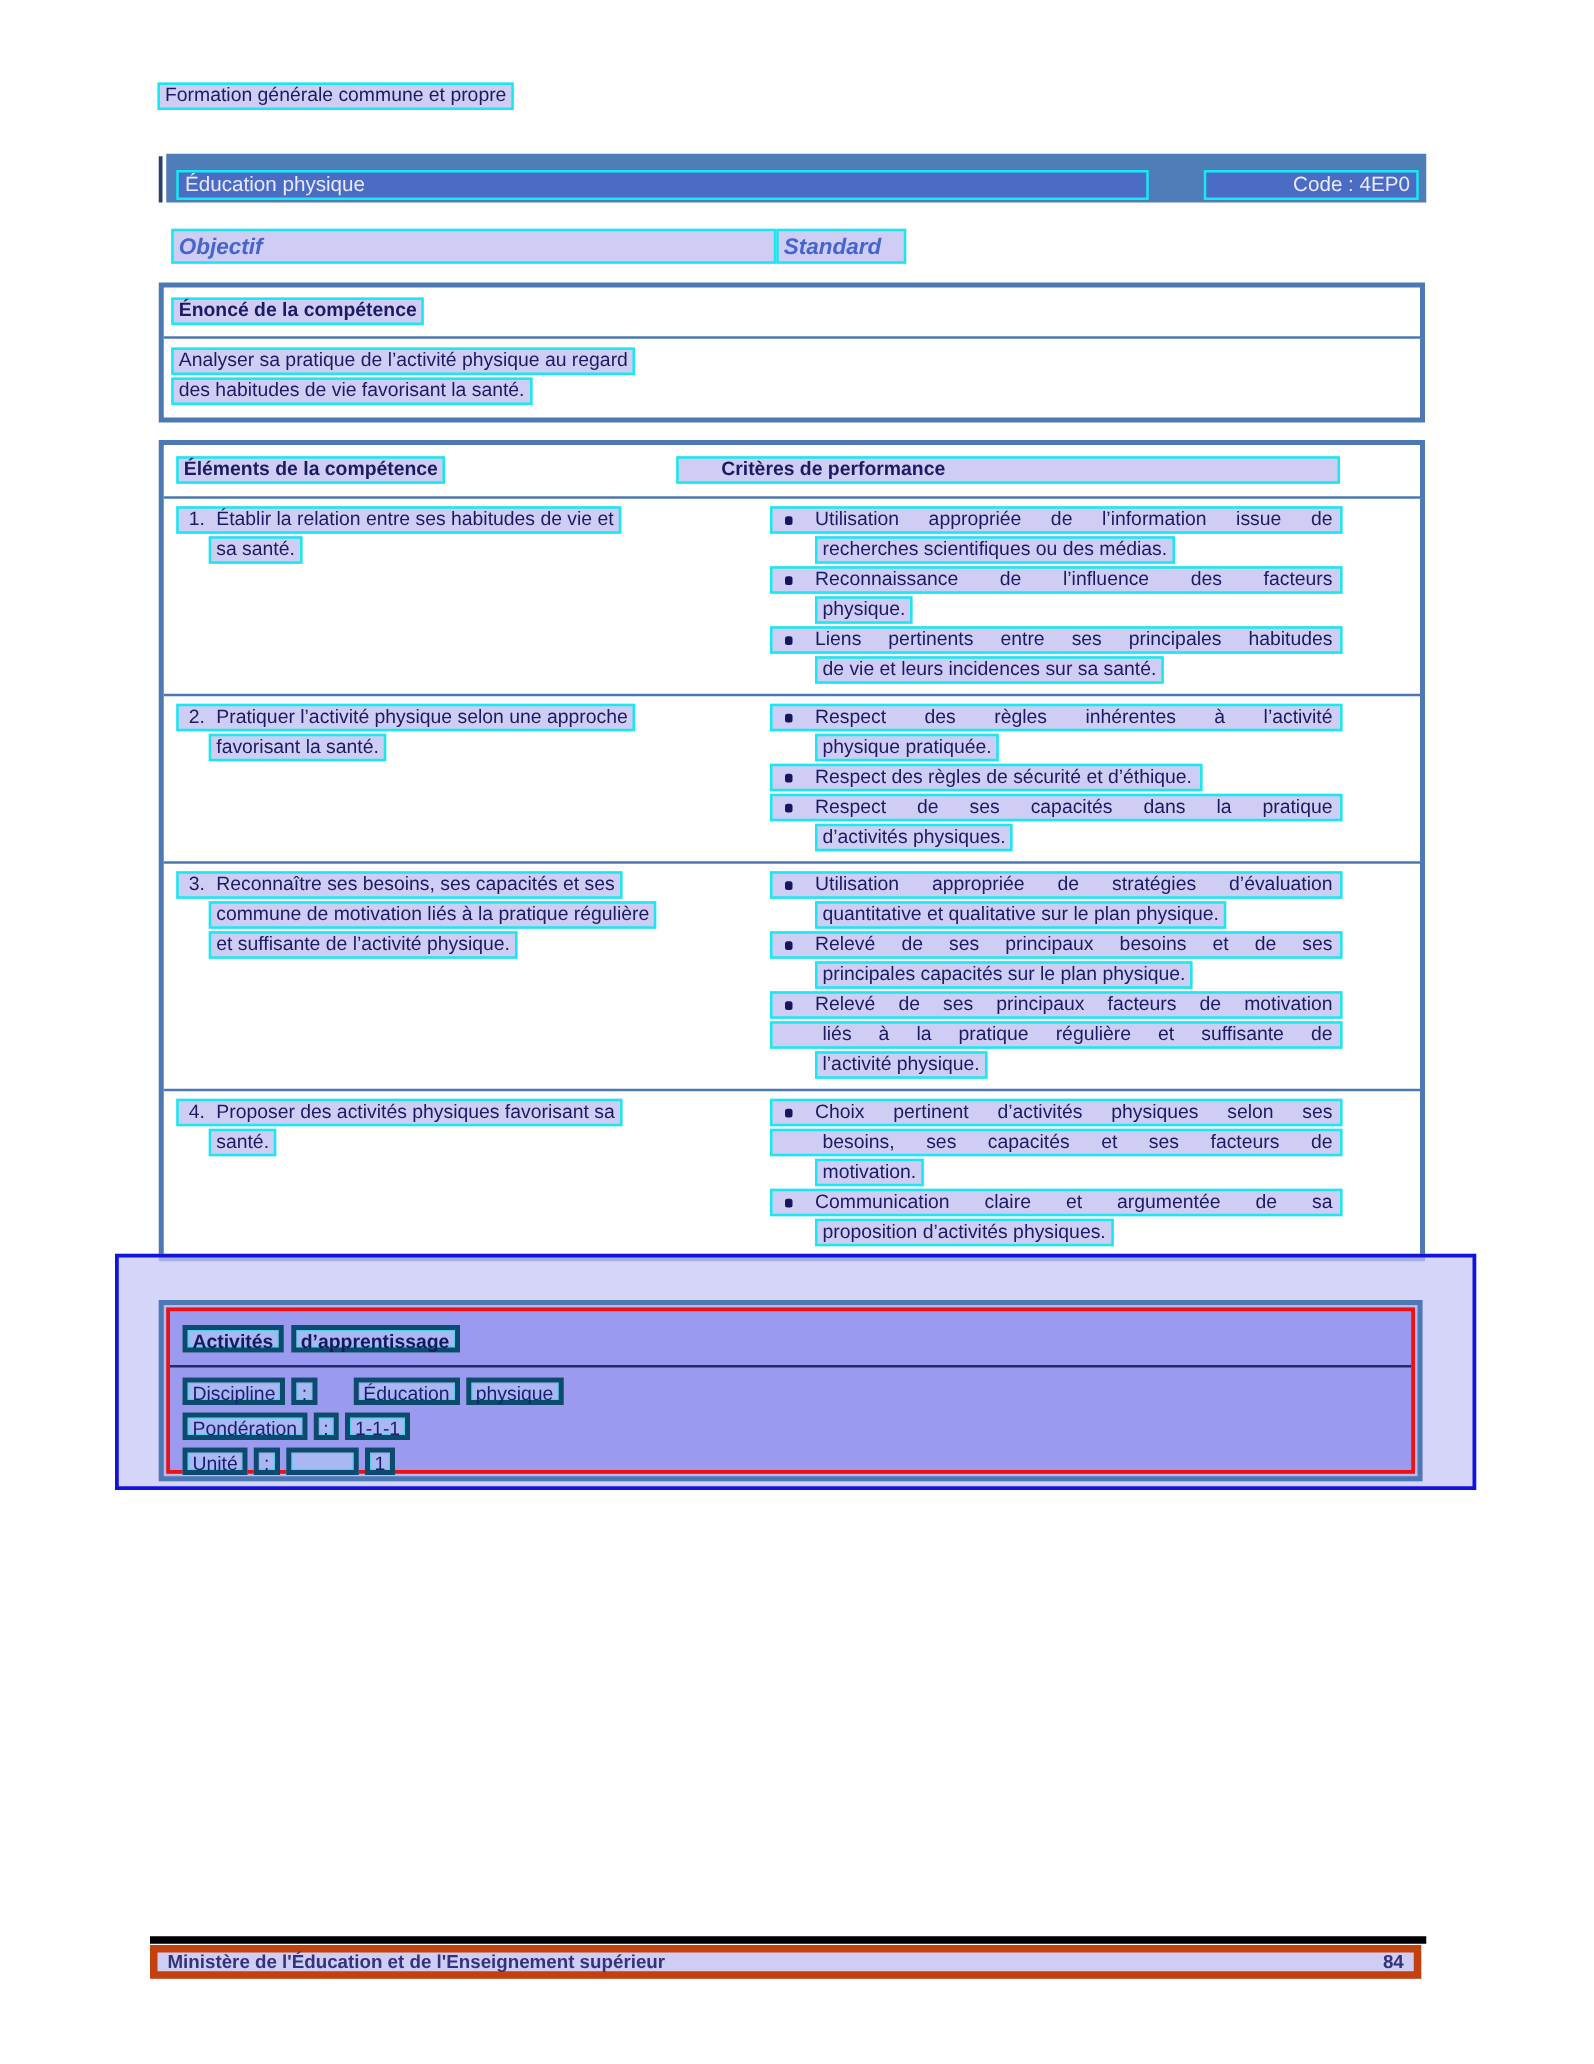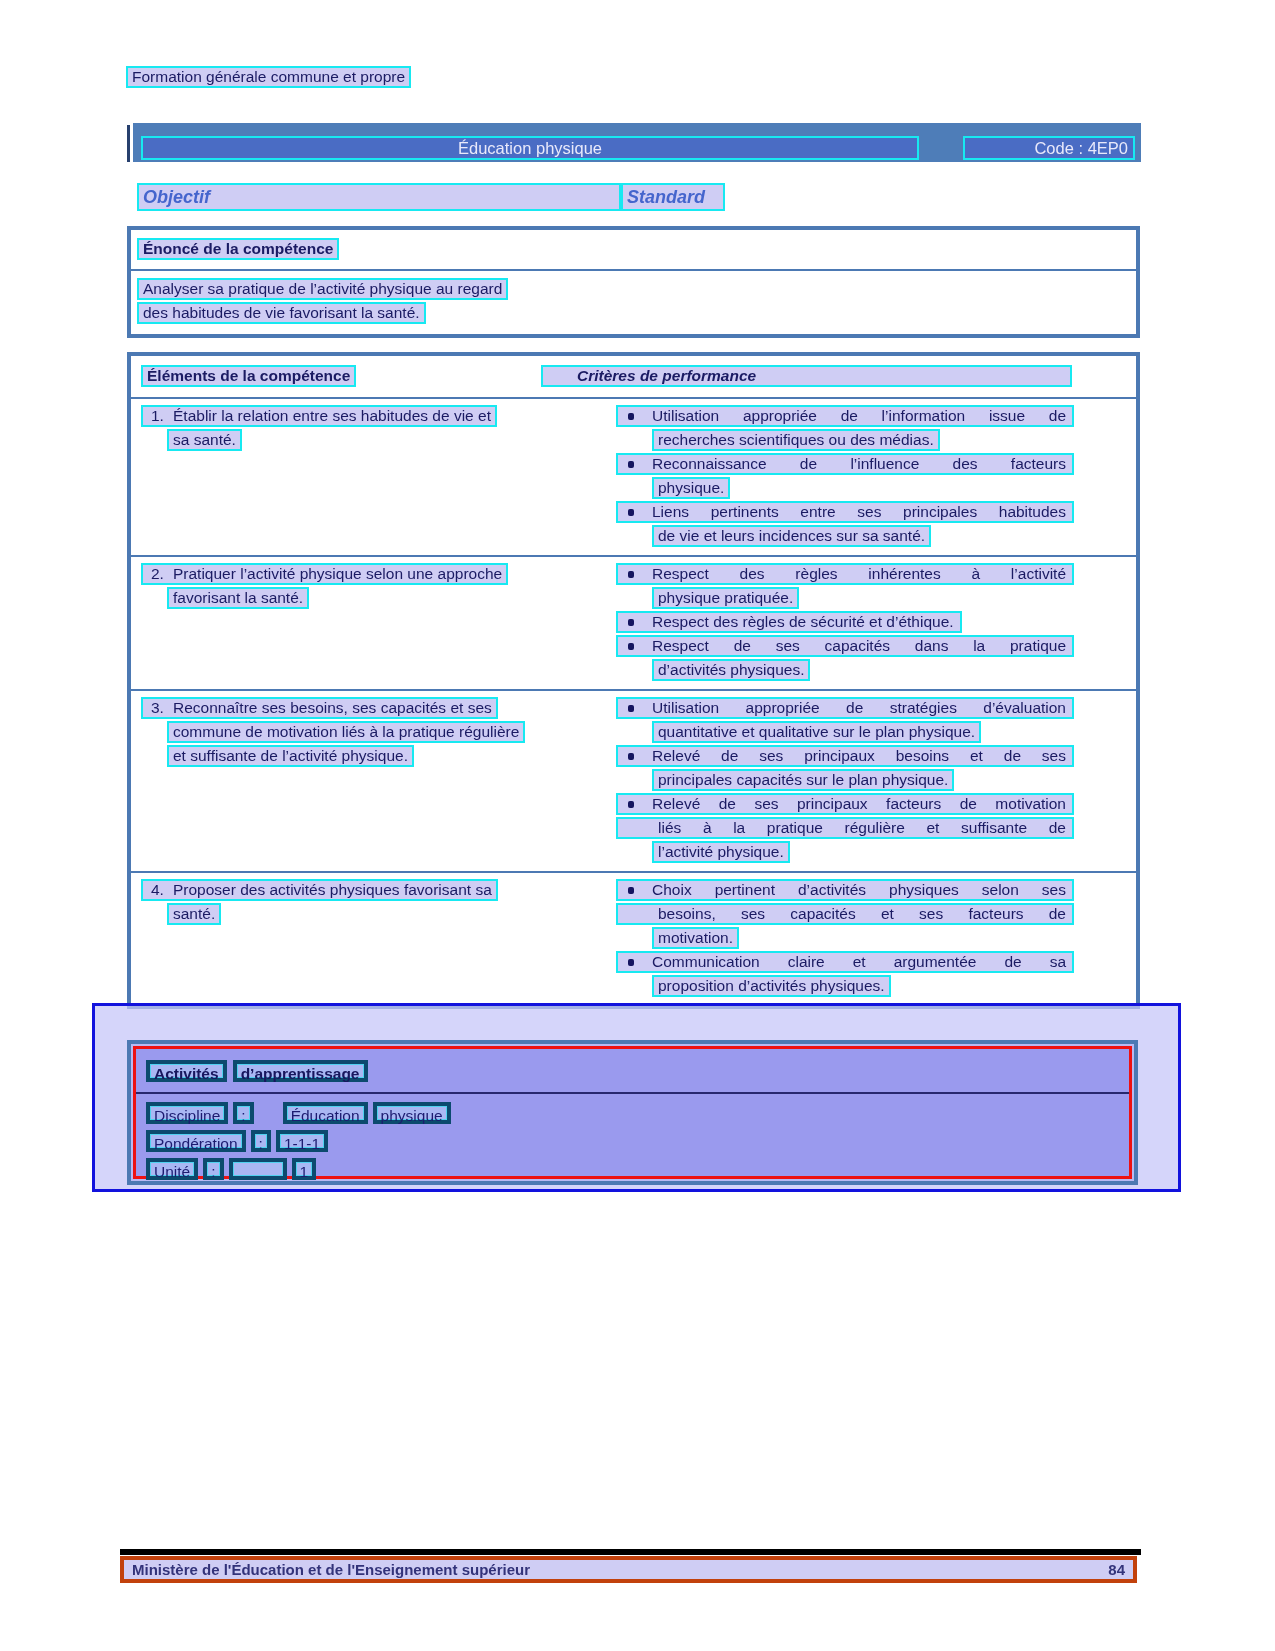--- a/index.html
+++ b/index.html
@@ -12,21 +12,21 @@
 
   .top-label{margin:66px 0 0 126px;width:fit-content;}
 
   
   .bar-wrap{position:relative;margin:35px 0 0 127px;width:1014px;height:39px;}
   .bar-stub{position:absolute;left:0;top:2px;width:3px;height:37px;background:#27406e;}
   .bar{position:absolute;left:6px;top:0;width:1008px;height:39px;background:#4e7db8;
        display:flex;align-items:flex-end;padding:0 6px 2px 8px;box-sizing:border-box;gap:3px;}
   .bar-box{background:#4a6cc4;border:2px solid #17e9f1;box-sizing:border-box;height:24px;
            color:#e9e9fb;font-size:16.5px;line-height:20px;padding:0 5px;}
-  .bar-box.title{flex:1;text-align:center;}
+  .bar-box.title{flex:1;}
   .bar-box.code{width:172px;text-align:right;margin-left:41px;}
 
   
   .obj-row{margin:21px 0 0 137px;display:flex;align-items:flex-end;}
   .obj-row .hl{height:28px;line-height:24px;font-size:18px;font-style:italic;
                font-weight:bold;color:#4565cd;}
   .obj-box{width:484px;}
   .std-box{width:104px;}
 
   
@@ -34,21 +34,21 @@
   .t-head{border-bottom:2px solid #4c79b3;padding:8px 6px 9px 6px;}
   .t-head .hl{font-weight:bold;width:fit-content;}
   .t-body{padding:7px 6px 8px 6px;}
   .t-body .hl{width:fit-content;margin:0 0 2px 0;}
   .tbl1{margin-top:15px;}
   .tbl2{margin-top:14px;}
 
   
   .t2-head{display:flex;border-bottom:2px solid #4c79b3;padding:9px 0 10px 0;}
   .t2-head .c1{margin-left:10px;width:400px;}
-  .t2-head .c2{flex:1;margin-right:64px;padding-left:34px;font-style:italic;}
+  .t2-head .c2{flex:1;margin-right:64px;padding-left:34px;}
   .t2-head .hl{font-weight:bold;}
   .t2-head .c1 .hl{width:fit-content;}
   .t2row{display:flex;padding:6px 0 6px 0;}
   .t2row + .t2row{border-top:2px solid #4c79b3;}
   .cell-l{width:485px;padding-left:10px;box-sizing:border-box;}
   .cell-r{flex:1;padding-right:62px;}
   .lline{display:flex;width:fit-content;margin-bottom:2px;}
   .lline .num{flex:0 0 26px;padding-left:4px;box-sizing:border-box;}
   .lline.indent{margin-left:26px;display:block;}
   .rline{margin-bottom:2px;}
@@ -76,21 +76,21 @@
   .wb{background:#a9b7f3;border:4px solid #0c4a6e;box-shadow:inset 0 0 0 1px #4fd2f0;
       box-sizing:border-box;height:22px;line-height:20px;font-size:15.5px;color:#1c1c70;
       padding:0 4px;width:fit-content;}
   .act-head .wb{font-weight:bold;color:#17175e;}
   .wb.spacer{width:58px;}
   .gap24{margin-left:24px;}
 
   
   .f-rule{position:absolute;left:120px;top:1549px;width:1021px;height:6px;background:#000000;}
   .f-bar{position:absolute;left:120px;top:1556px;width:1017px;height:27px;background:#cfcdf4;
-         border:4px solid #c2410c;box-sizing:border-box;display:flex;justify-content:space-between;
+         border:6px solid #c2410c;box-sizing:border-box;display:flex;justify-content:space-between;
          align-items:center;padding:0 8px;font-size:15px;font-weight:bold;color:#33337a;}
 </style>
 </head>
 <body>
 
 <div id="page">
 
   <div class="hl top-label">Formation générale commune et propre</div>
 
   <div class="bar-wrap">

